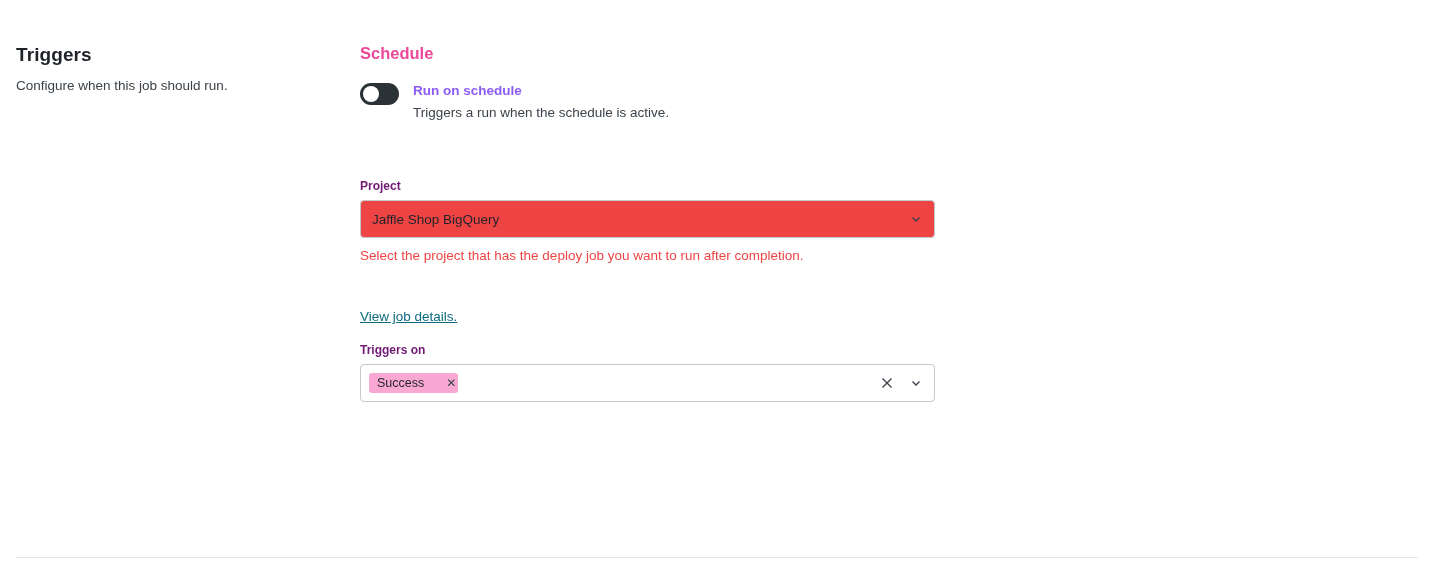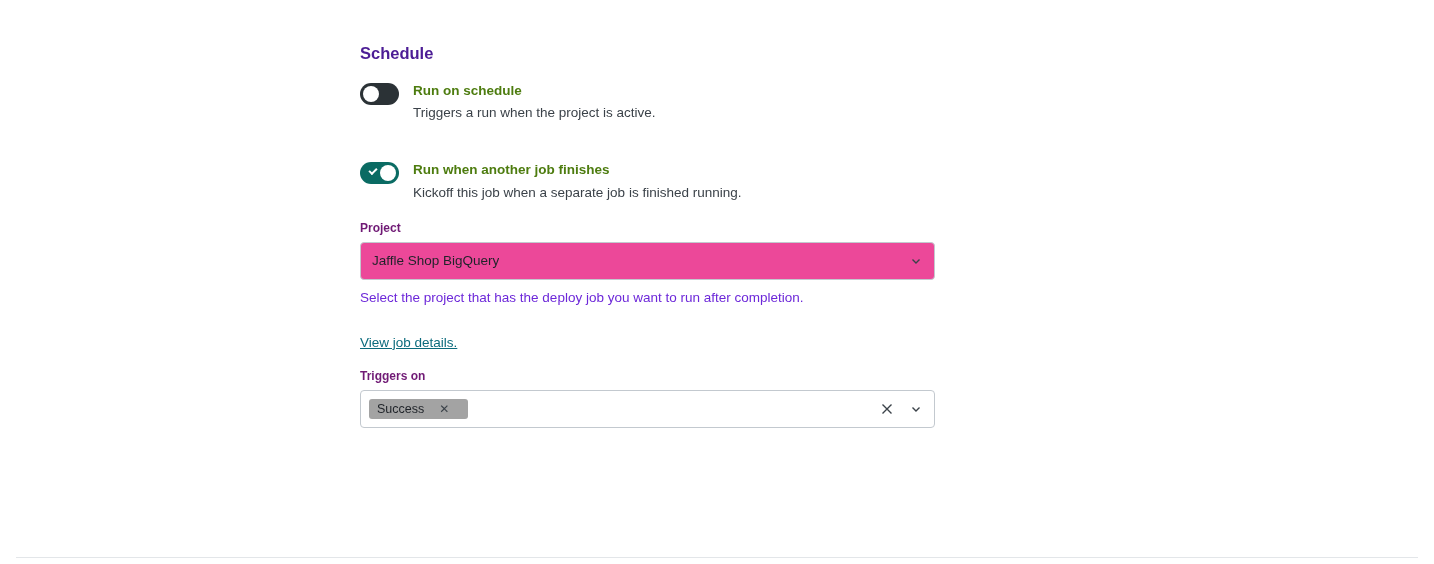--- a/index.html
+++ b/index.html
@@ -49,21 +49,21 @@
   .right-col {
     position: absolute;
     left: 360px;
     top: 44px;
     width: 600px;
   }
 
   .group-heading {
     font-size: 16.5px;
     font-weight: bold;
-    color: #4c1d95;
+    color: #ec4899;
     margin: 0 0 18px 0;
     line-height: 1.2;
   }
 
   .toggle-row {
     display: flex;
     align-items: flex-start;
     gap: 14px;
   }
   .toggle {
@@ -102,21 +102,21 @@
     border-bottom: 2px solid #ffffff;
     transform: rotate(-45deg);
   }
 
   .toggle-text {
     padding-top: 0px;
   }
   .toggle-label {
     font-size: 13.5px;
     font-weight: bold;
-    color: #4d7c0f;
+    color: #8b5cf6;
     line-height: 1.3;
     display: block;
   }
   .toggle-help {
     font-size: 13.5px;
     color: #3b4249;
     line-height: 1.4;
     display: block;
     margin-top: 5px;
   }
@@ -133,21 +133,21 @@
     color: #701a75;
     margin-bottom: 7px;
   }
 
   .select {
     position: relative;
     width: 575px;
     height: 38px;
     border: 1px solid #c3c9cf;
     border-radius: 4px;
-    background: #ec4899;
+    background: #ef4444;
     display: flex;
     align-items: center;
     padding: 0 58px 0 11px;
     font-size: 13.5px;
     color: #1f2329;
     cursor: pointer;
   }
   .select .value {
     white-space: nowrap;
     overflow: hidden;
@@ -160,54 +160,54 @@
     transform: translateY(-50%);
     width: 12px;
     height: 12px;
     color: #3b4249;
     display: block;
   }
   .chev svg { display: block; }
 
   .field-help {
     font-size: 13.5px;
-    color: #6d28d9;
+    color: #ef4444;
     margin-top: 9px;
     line-height: 1.35;
   }
 
   .link {
     display: inline-block;
     font-size: 13.5px;
     color: #0b6b7d;
     text-decoration: underline;
-    margin-top: 10px;
+    margin-top: 26px;
     cursor: pointer;
   }
 
   
   .multiselect {
     position: relative;
     width: 575px;
     min-height: 38px;
     border: 1px solid #c3c9cf;
     border-radius: 4px;
     background: #ffffff;
     display: flex;
     align-items: center;
     padding: 0 62px 0 8px;
     cursor: text;
   }
   .chip {
     display: inline-flex;
     align-items: center;
-    gap: 15px;
-    background: #a3a3a3;
+    gap: 22px;
+    background: #f9a8d4;
     border-radius: 3px;
-    padding: 3px 19px 3px 8px;
+    padding: 3px 2px 3px 8px;
     font-size: 12.5px;
     color: #1f2329;
   }
   .chip .chip-x {
     font-size: 12px;
     color: #3b4249;
     line-height: 1;
     cursor: pointer;
   }
   .ms-clear {
@@ -240,48 +240,42 @@
     width: 1402px;
     height: 1px;
     background: #e3e6e9;
   }
 </style>
 </head>
 <body>
 
 <div class="page">
 
+  <div class="left-col">
+    <h2 class="section-title">Triggers</h2>
+    <p class="section-desc">Configure when this job should run.</p>
+  </div>
 
   <div class="right-col">
 
     <h3 class="group-heading">Schedule</h3>
 
     <div class="toggle-row">
       <div class="toggle">
         <span class="knob"></span>
       </div>
       <div class="toggle-text">
         <span class="toggle-label">Run on schedule</span>
-        <span class="toggle-help">Triggers a run when the project is active.</span>
+        <span class="toggle-help">Triggers a run when the schedule is active.</span>
       </div>
     </div>
 
     <div class="block-gap"></div>
 
 
-    <div class="toggle-row">
-      <div class="toggle on">
-        <span class="check"></span>
-        <span class="knob"></span>
-      </div>
-      <div class="toggle-text">
-        <span class="toggle-label">Run when another job finishes</span>
-        <span class="toggle-help">Kickoff this job when a separate job is finished running.</span>
-      </div>
-    </div>
 
     <div class="field">
       <label class="field-label">Project</label>
       <div class="select">
         <span class="value">Jaffle Shop BigQuery</span>
         <span class="chev">
           <svg viewBox="0 0 12 12" width="12" height="12" fill="none" stroke="currentColor" stroke-width="1.4">
             <path d="M2.5 4.5 L6 8 L9.5 4.5"></path>
           </svg>
         </span>

